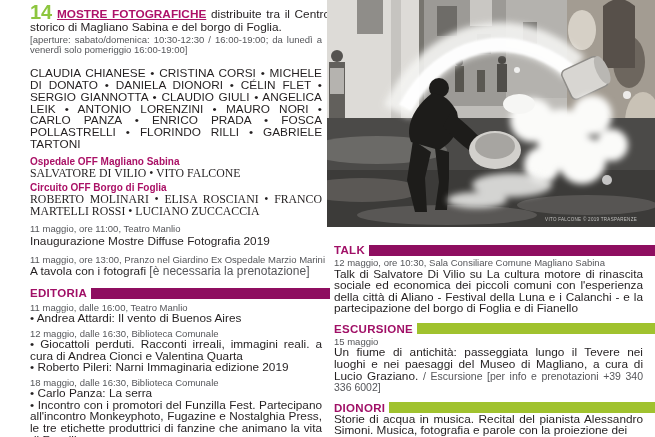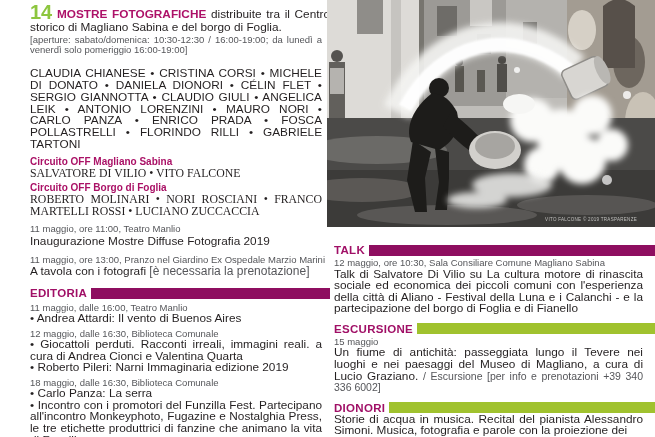--- a/index.html
+++ b/index.html
@@ -6,21 +6,21 @@
   .page{
     position:relative;width:655px;height:437px;background:#ffffff;overflow:hidden;
     font-family:"Liberation Sans", sans-serif;color:#231f20;
   }
   
   .col-left{position:absolute;left:30px;top:6px;width:300px;}
   .col-right{position:absolute;left:334px;top:237px;width:321px;}
   
   .intro{font-size:11.8px;line-height:12.6px;text-align:justify;}
   .intro .big-num{font-size:20px;font-weight:bold;color:#8dc63f;line-height:12px;vertical-align:-1px;letter-spacing:0;}
-  .intro .mag-title{font-weight:bold;color:#ad1168;}
+  .intro .mag-title{font-weight:bold;color:#ad1168;text-decoration:underline;}
   .hours{font-size:9.5px;line-height:10.3px;color:#55565a;margin-top:2px;text-align:justify;width:292px;}
   
   .caps-list{font-size:11.8px;line-height:11.9px;text-align:justify;margin-top:12px;width:292px;}
   .circ-label{font-size:10px;font-weight:bold;color:#aa1166;line-height:11px;margin-top:5px;}
   .circ-artists{font-size:11.8px;line-height:12px;text-align:justify;width:292px;font-family:Liberation Serif, serif;}
   .when{font-size:9.5px;line-height:10.5px;color:#55565a;margin-top:3px;}
   .ev{margin-top:7px;}
   .ev-title{font-size:11.8px;line-height:13px;color:#231f20;}
   .ev-note{font-size:12px;color:#55565a;}
   
@@ -50,25 +50,25 @@
   <div class="col-left">
 
     <div class="intro">
       <span class="big-num">14</span>
       <span class="mag-title">MOSTRE FOTOGRAFICHE</span><span> distribuite tra il Centro storico di Magliano Sabina e del borgo di Foglia.</span>
     </div>
     <div class="hours">[aperture: sabato/domenica: 10:30-12:30 / 16:00-19:00; da lunedì a venerdì solo pomeriggio 16:00-19:00]</div>
 
     <div class="caps-list">CLAUDIA CHIANESE • CRISTINA CORSI • MICHELE DI DONATO • DANIELA DIONORI • CÉLIN FLET • SERGIO GIANNOTTA • CLAUDIO GIULI • ANGELICA LEIK • ANTONIO LORENZINI • MAURO NORI • CARLO PANZA • ENRICO PRADA • FOSCA POLLASTRELLI • FLORINDO RILLI • GABRIELE TARTONI</div>
 
-    <div class="circ-label">Circuito OFF Magliano Sabina</div>
+    <div class="circ-label">Ospedale OFF Magliano Sabina</div>
     <div class="circ-artists">SALVATORE DI VILIO • VITO FALCONE</div>
 
     <div class="circ-label" style="margin-top:3px">Circuito OFF Borgo di Foglia</div>
-    <div class="circ-artists">ROBERTO MOLINARI • NORI ROSCIANI • FRANCO MARTELLI ROSSI • LUCIANO ZUCCACCIA</div>
+    <div class="circ-artists">ROBERTO MOLINARI • ELISA ROSCIANI • FRANCO MARTELLI ROSSI • LUCIANO ZUCCACCIA</div>
 
     <div class="ev">
       <div class="when">11 maggio, ore 11:00, Teatro Manlio</div>
       <div class="ev-title">Inaugurazione Mostre Diffuse Fotografia 2019</div>
     </div>
 
     <div class="ev">
       <div class="when">11 maggio, ore 13:00, Pranzo nel Giardino Ex Ospedale Marzio Marini</div>
       <div class="ev-title"><span>A tavola con i fotografi </span><span class="ev-note">[è necessaria la prenotazione]</span></div>
     </div>

